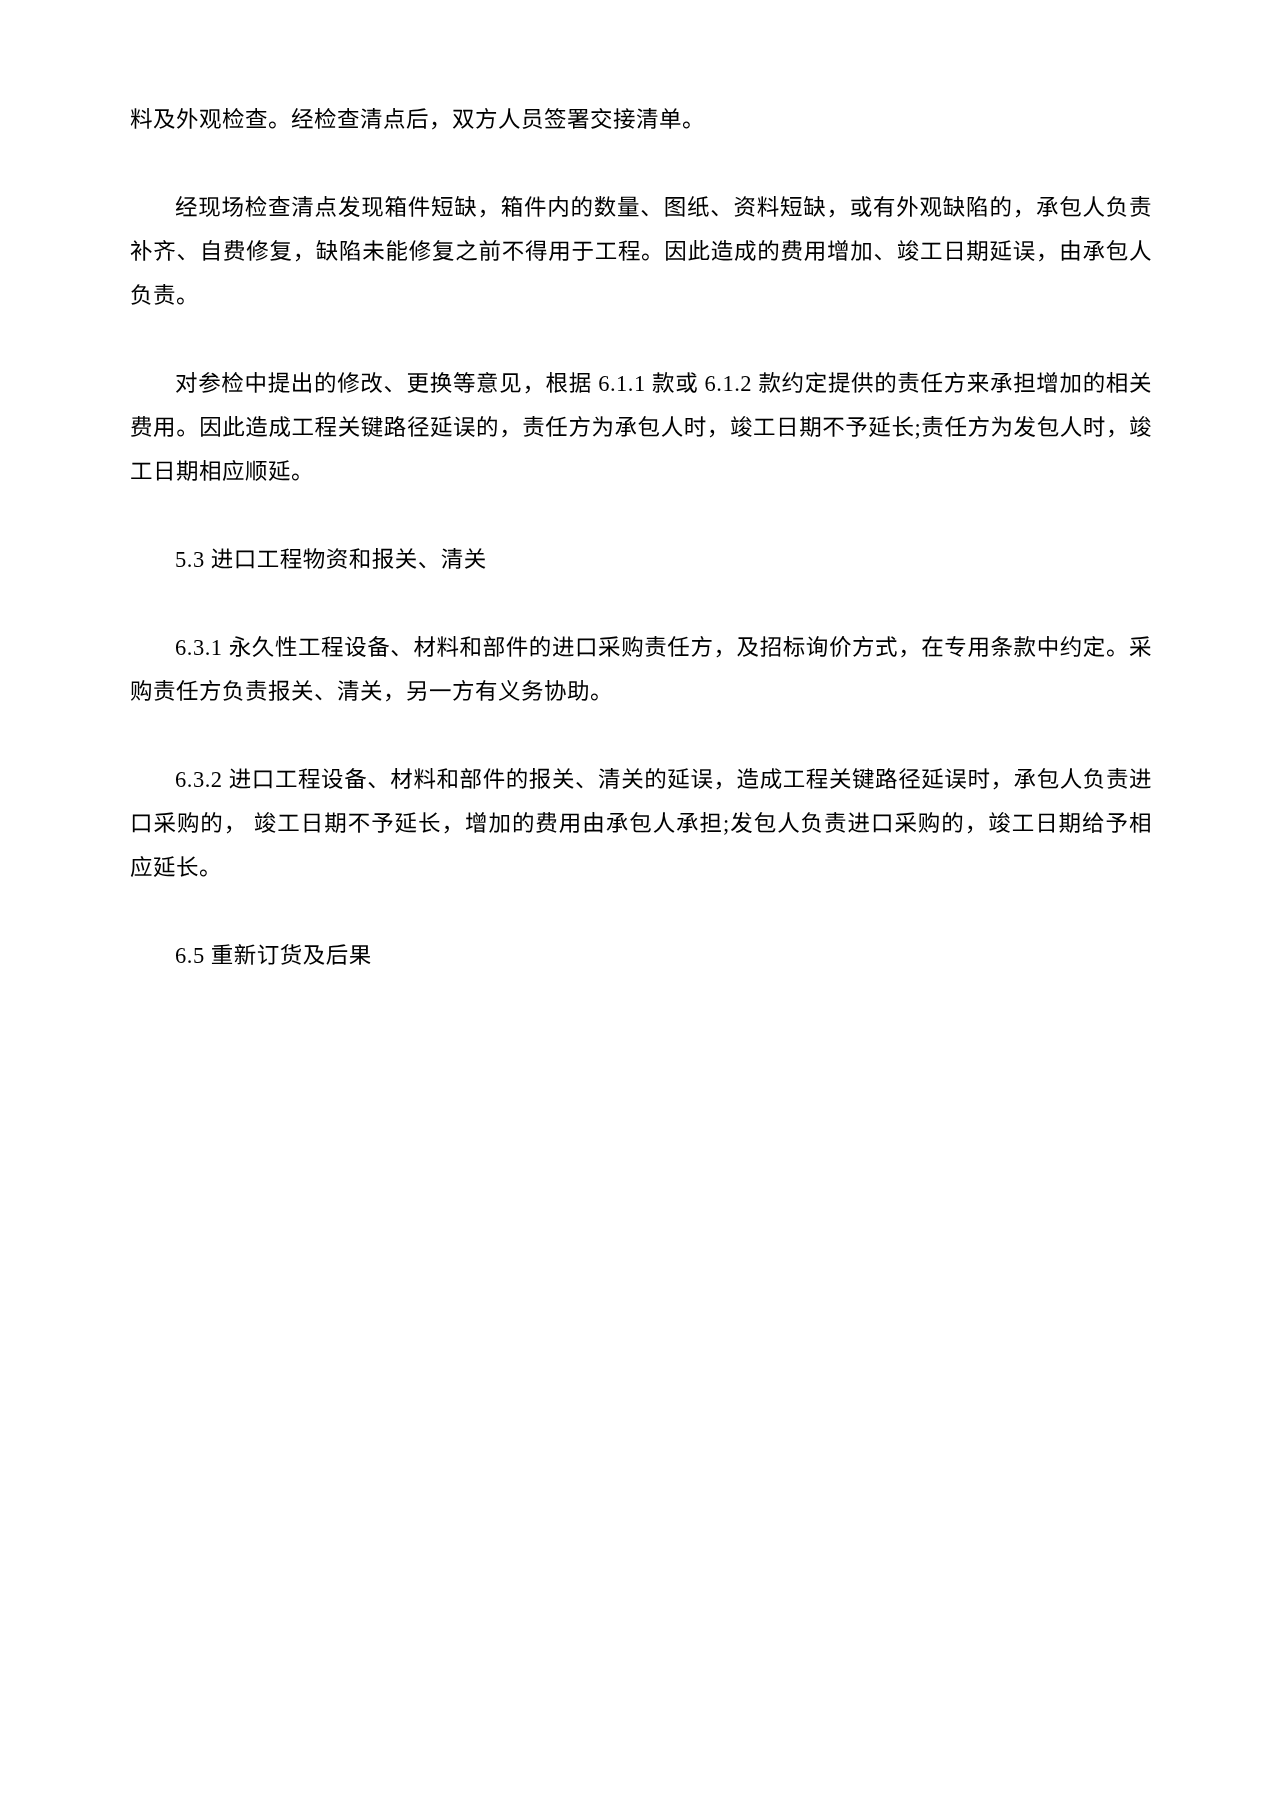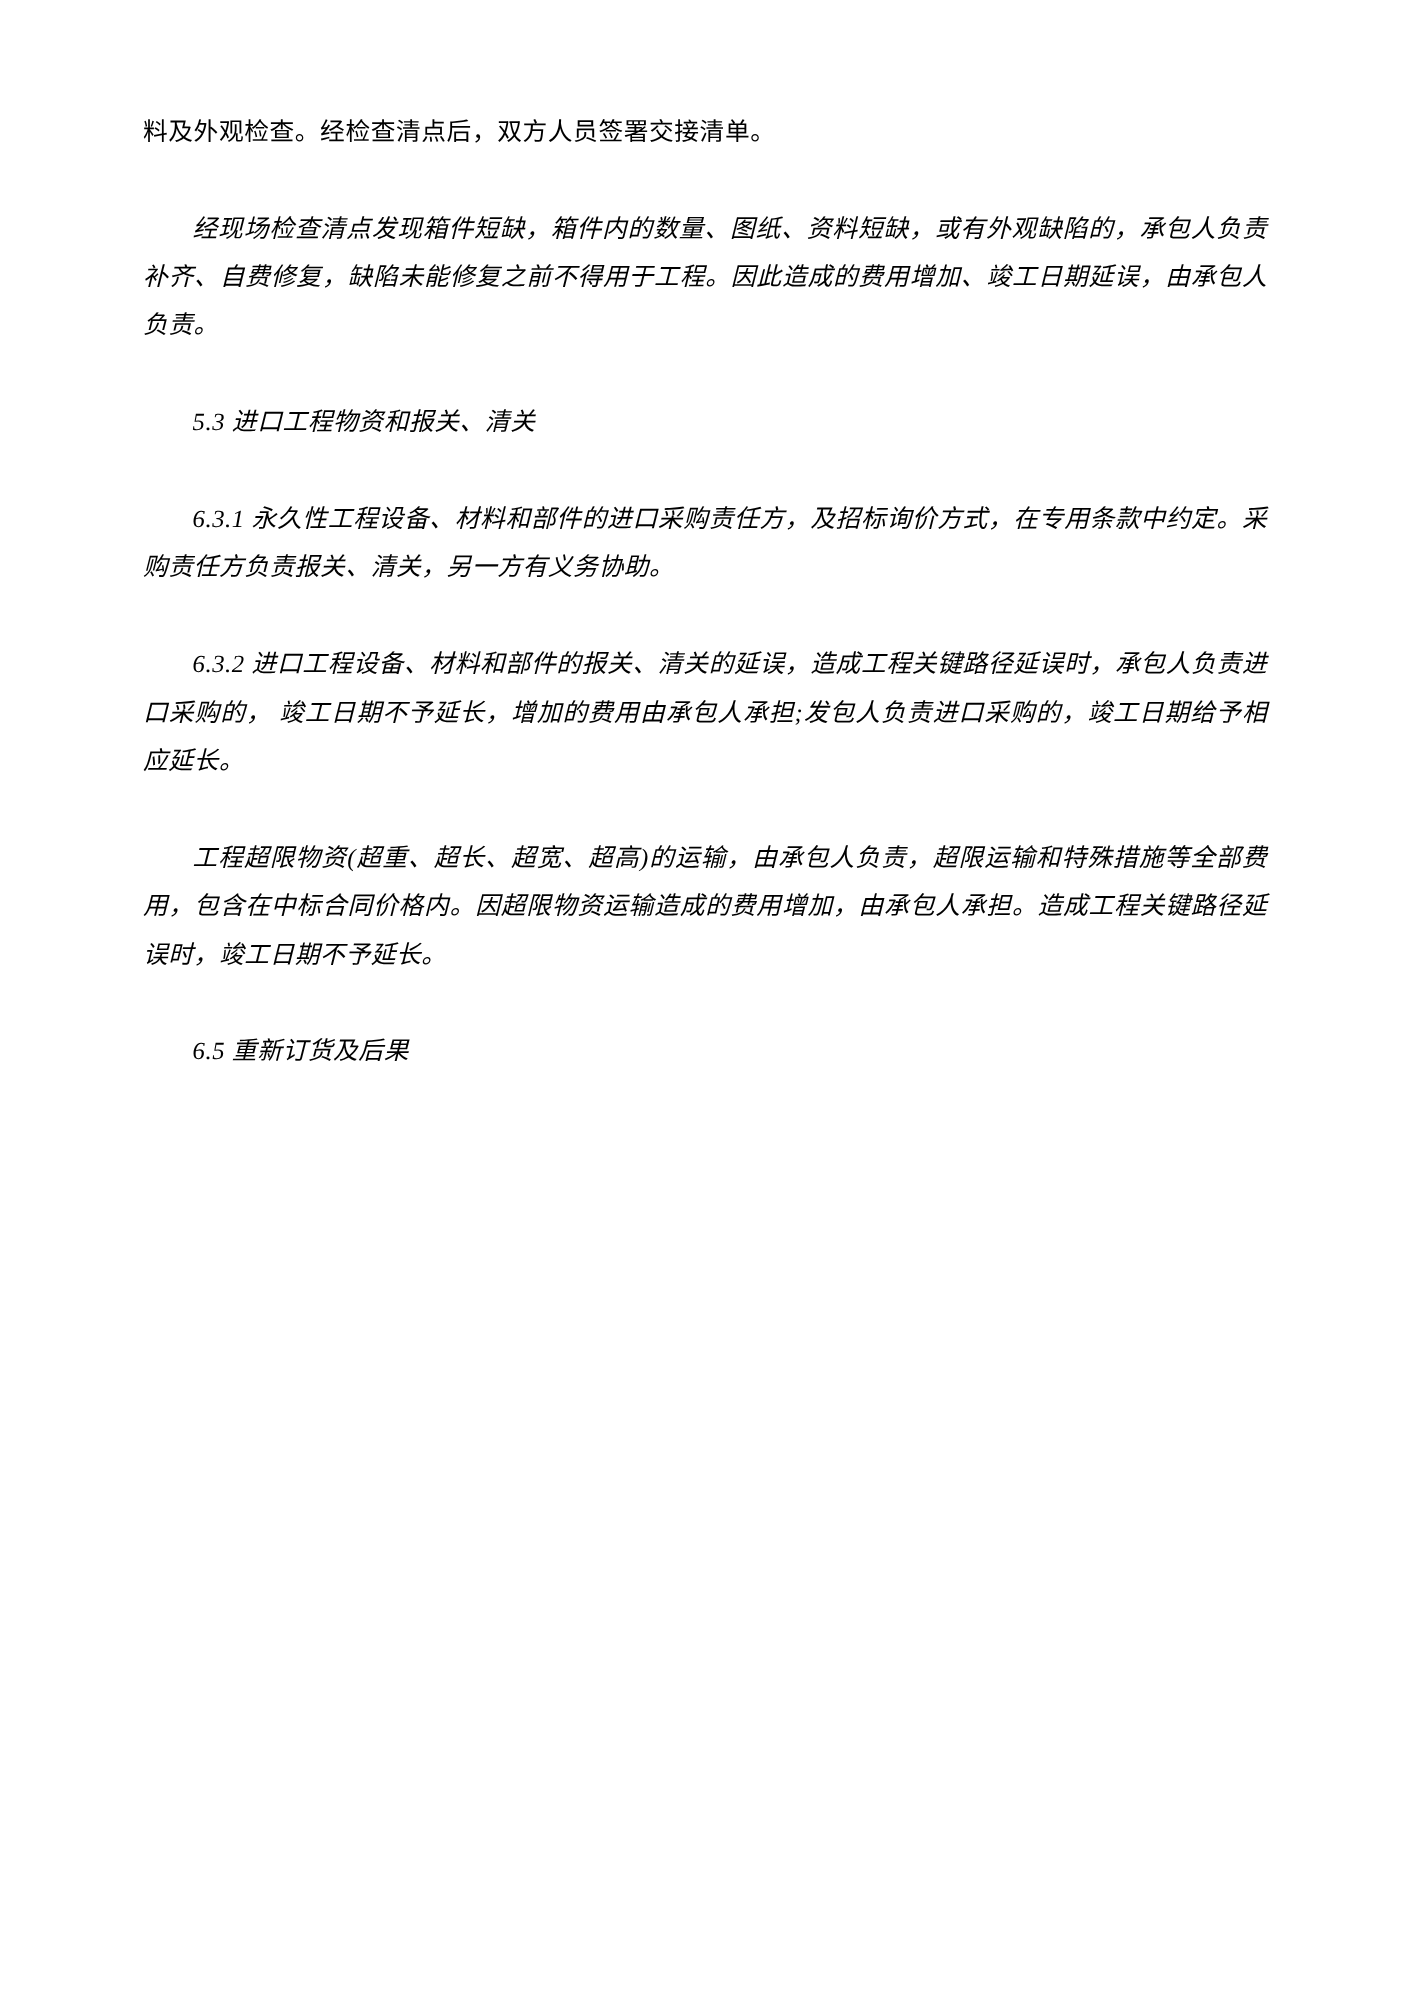--- a/index.html
+++ b/index.html
@@ -21,41 +21,40 @@
   .doc p {
     margin: 0 0 44px 0;
     font-size: 22.5px;
     line-height: 44px;
     text-align: justify;
     letter-spacing: 0.5px;
     word-break: break-all;
   }
   .doc p.indent {
     text-indent: 2em;
-    font-style: italic;
   }
   .doc p.heading {
     text-align: left;
   }
 </style>
 </head>
 <body>
 
 <div class="page">
   <div class="doc">
     <p>料及外观检查。经检查清点后，双方人员签署交接清单。</p>
 
     <p class="indent">经现场检查清点发现箱件短缺，箱件内的数量、图纸、资料短缺，或有外观缺陷的，承包人负责补齐、自费修复，缺陷未能修复之前不得用于工程。因此造成的费用增加、竣工日期延误，由承包人负责。</p>
 
 
+    <p class="indent">对参检中提出的修改、更换等意见，根据 6.1.1 款或 6.1.2 款约定提供的责任方来承担增加的相关费用。因此造成工程关键路径延误的，责任方为承包人时，竣工日期不予延长;责任方为发包人时，竣工日期相应顺延。</p>
 
     <p class="indent heading">5.3 进口工程物资和报关、清关</p>
 
     <p class="indent">6.3.1 永久性工程设备、材料和部件的进口采购责任方，及招标询价方式，在专用条款中约定。采购责任方负责报关、清关，另一方有义务协助。</p>
 
     <p class="indent">6.3.2 进口工程设备、材料和部件的报关、清关的延误，造成工程关键路径延误时，承包人负责进口采购的， 竣工日期不予延长，增加的费用由承包人承担;发包人负责进口采购的，竣工日期给予相应延长。</p>
 
 
-    <p class="indent">工程超限物资(超重、超长、超宽、超高)的运输，由承包人负责，超限运输和特殊措施等全部费用，包含在中标合同价格内。因超限物资运输造成的费用增加，由承包人承担。造成工程关键路径延误时，竣工日期不予延长。</p>
 
     <p class="indent heading">6.5 重新订货及后果</p>
   </div>
 </div>
 
 </body></html>

